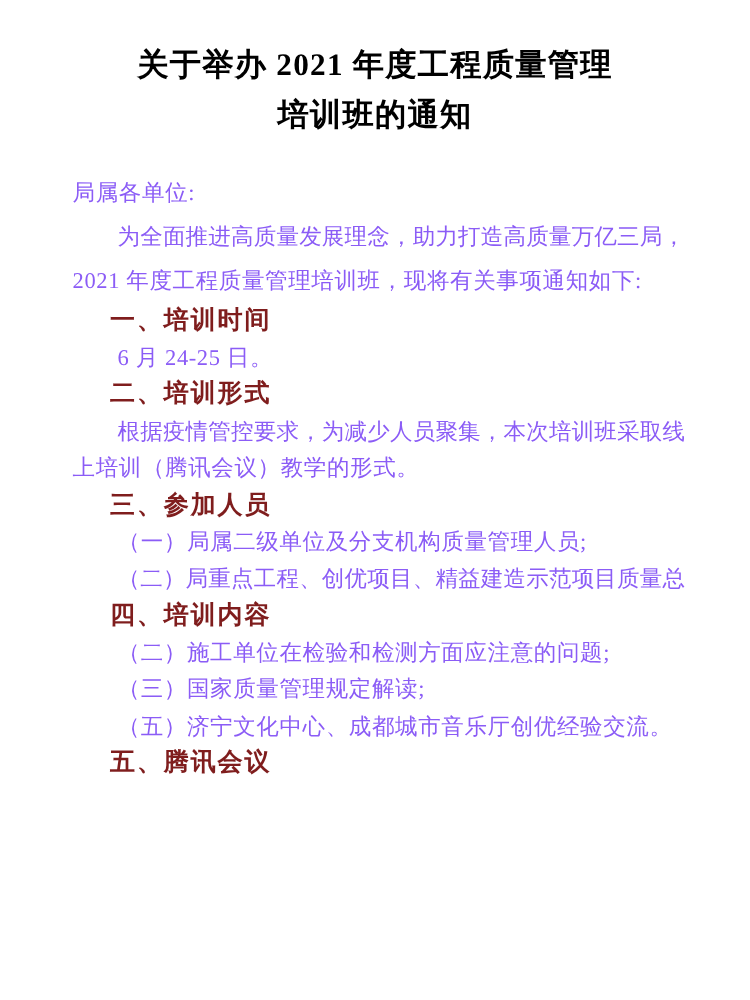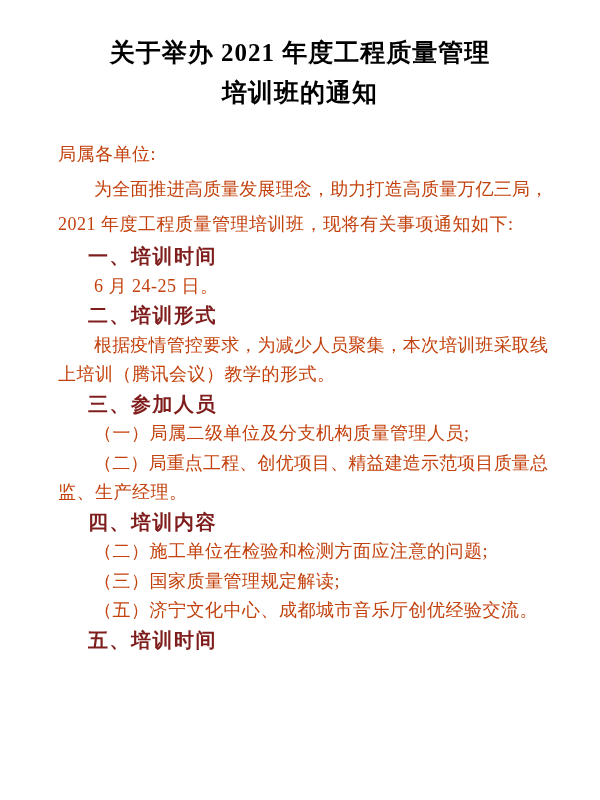--- a/index.html
+++ b/index.html
@@ -28,21 +28,21 @@
   }
   .title-line { display: block; }
   .content {
     margin: 24px 0 0 58px;
     width: 490px;
   }
   .line {
     margin: 0;
     font-size: 18px;
     line-height: 29.5px;
-    color: #c2410c;
+    color: #8b5cf6;
     letter-spacing: 0.5px;
     white-space: normal;
   }
   .p1 { line-height: 35px; }
   .indent { text-indent: 36px; }
   .fill {
     text-align: justify;
     text-align-last: justify;
     text-justify: inter-character;
     letter-spacing: 0;
@@ -76,23 +76,22 @@
     <p class="line head">一、培训时间</p>
     <p class="line indent">6 月 24-25 日。</p>
 
     <p class="line head">二、培训形式</p>
     <p class="line indent fill">根据疫情管控要求，为减少人员聚集，本次培训班采取线</p>
     <p class="line">上培训（腾讯会议）教学的形式。</p>
 
     <p class="line head">三、参加人员</p>
     <p class="line indent">（一）局属二级单位及分支机构质量管理人员;</p>
     <p class="line indent fill">（二）局重点工程、创优项目、精益建造示范项目质量总</p>
-    <p class="line">监、生产经理。</p>
 
     <p class="line head">四、培训内容</p>
     <p class="line indent">（二）施工单位在检验和检测方面应注意的问题;</p>
     <p class="line indent">（三）国家质量管理规定解读;</p>
     <p class="line indent">（五）济宁文化中心、成都城市音乐厅创优经验交流。</p>
 
-    <p class="line head">五、培训时间</p>
+    <p class="line head">五、腾讯会议</p>
   </div>
 
 </div>
 
 </body></html>

